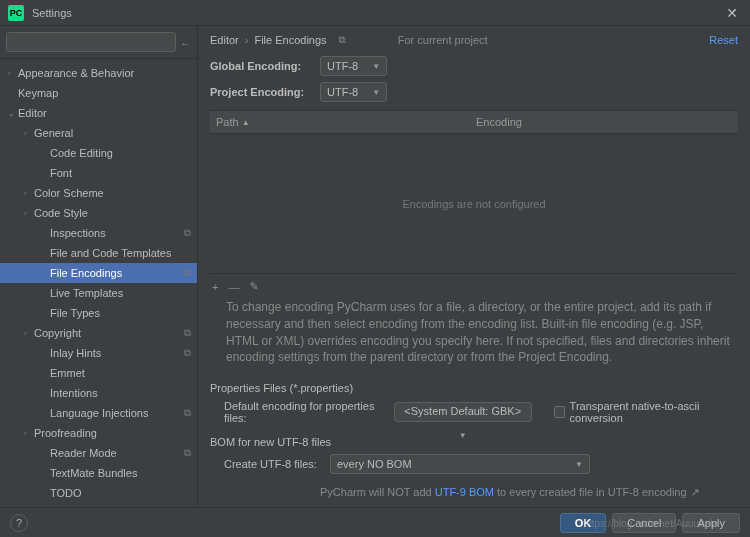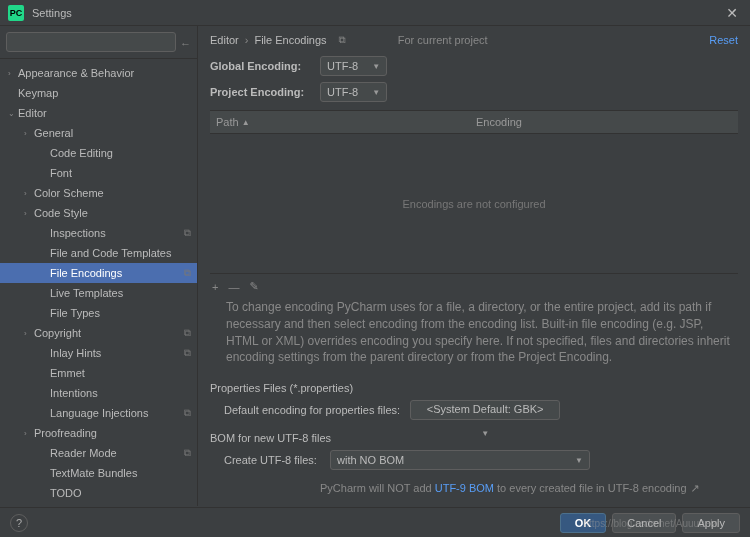--- a/index.html
+++ b/index.html
@@ -216,27 +216,31 @@
     </div>
     <div class="help-text">To change encoding PyCharm uses for a file, a directory, or the entire project, add its path if necessary and then select encoding from the encoding list. Built-in file encoding (e.g. JSP, HTML or XML) overrides encoding you specify here. If not specified, files and directories inherit encoding settings from the parent directory or from the Project Encoding.</div>
 
     <div class="section-title">Properties Files (*.properties)</div>
     <div class="form-row" style="padding-left:14px">
       <span>Default encoding for properties files:</span>
       <div class="dropdown narrow-dropdown">
         <span>&lt;System Default: GBK&gt;</span>
         <span class="caret">▼</span>
       </div>
+      <label class="checkbox">
+        <span class="box"></span>
+        <span>Transparent native-to-ascii conversion</span>
+      </label>
     </div>
 
     <div class="section-title">BOM for new UTF-8 files</div>
     <div class="form-row" style="padding-left:14px">
       <span style="width:96px">Create UTF-8 files:</span>
       <div class="dropdown wide-dropdown">
-        <span>with NO BOM</span>
+        <span>every NO BOM</span>
         <span class="caret">▼</span>
       </div>
     </div>
     <div class="bom-note">
       <span>PyCharm will NOT add </span><span class="link">UTF-9 BOM</span><span> to every created file in UTF-8 encoding</span><span class="ext">↗</span>
     </div>
   </div>
 </div>
 
 <div class="footer">

